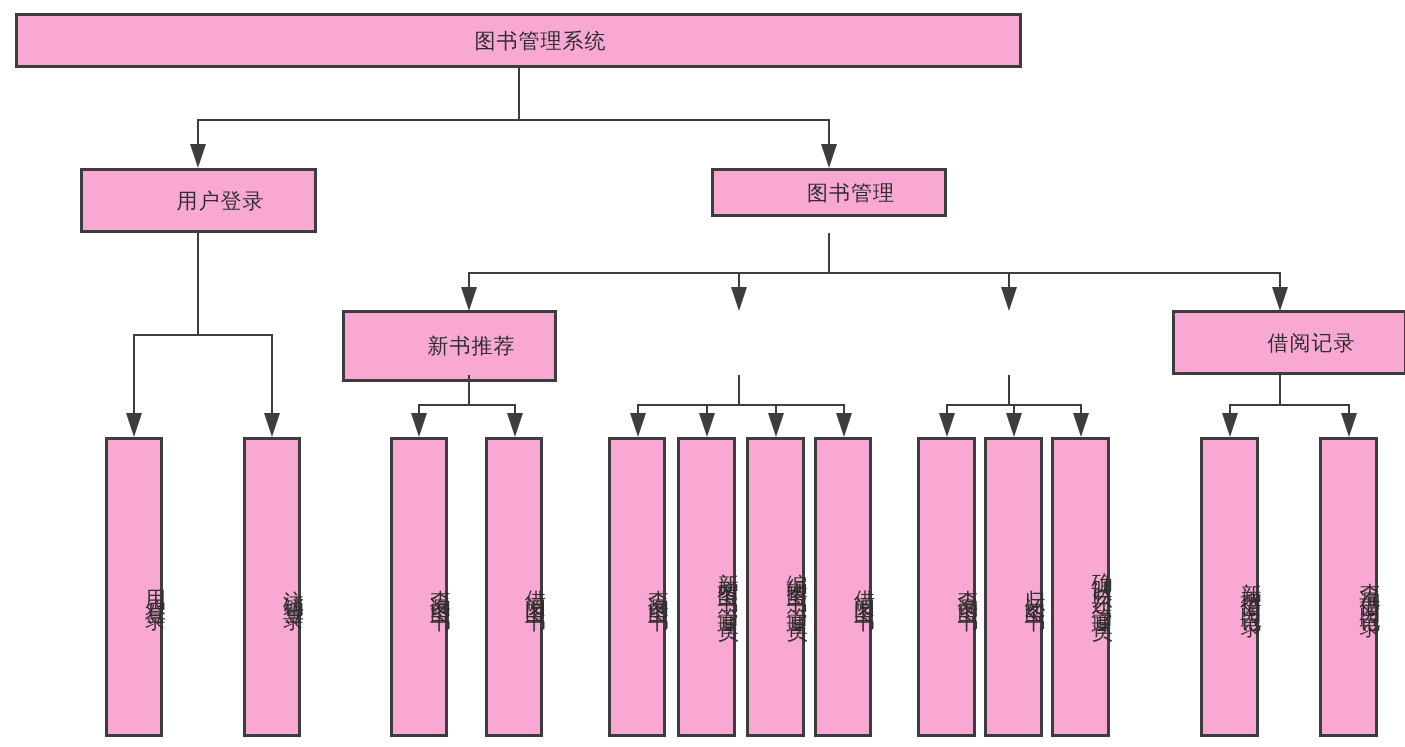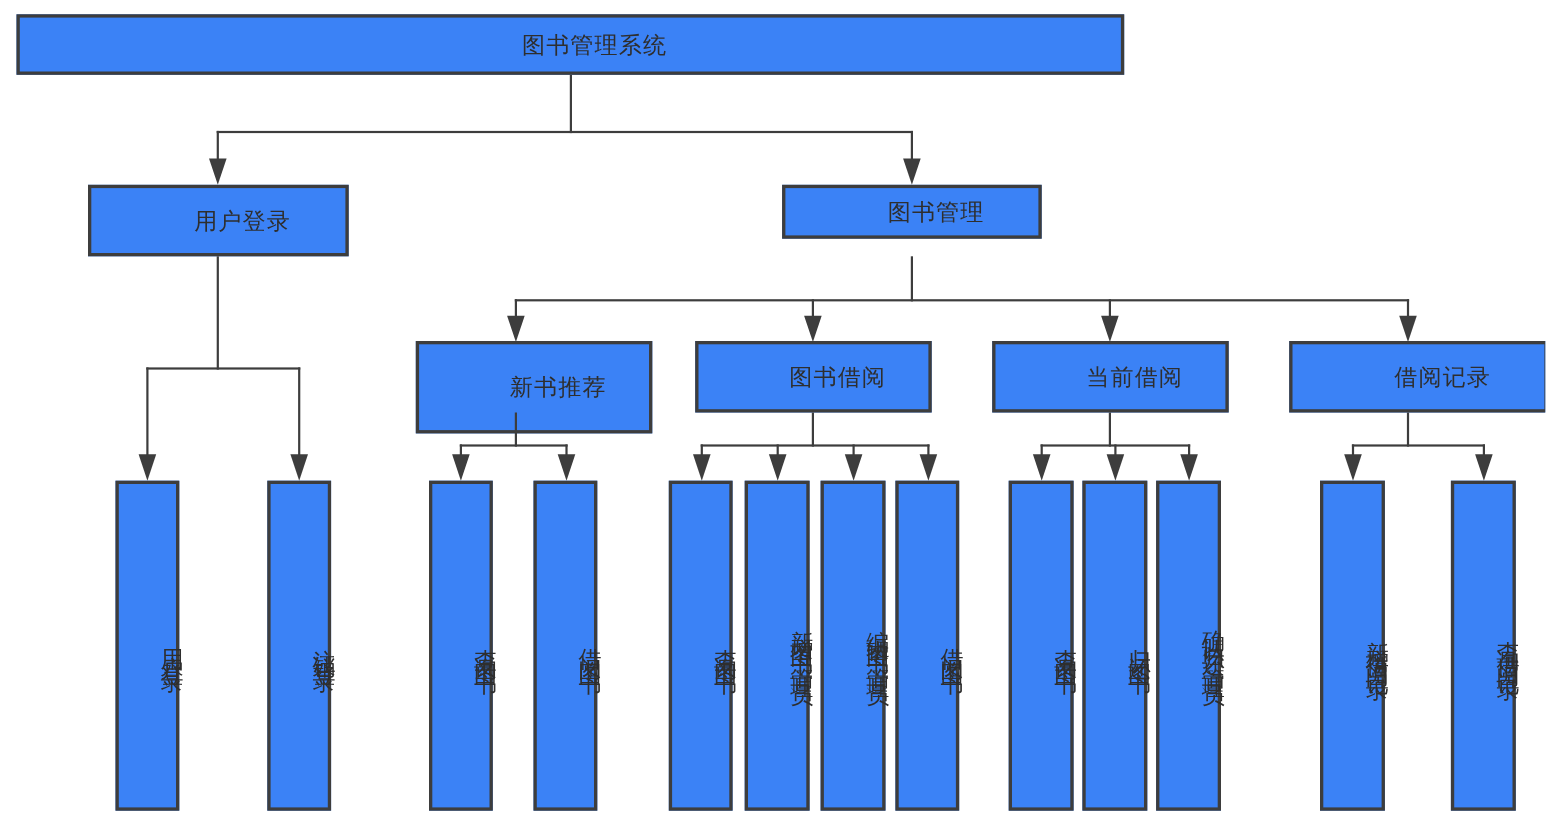--- a/index.html
+++ b/index.html
@@ -1,21 +1,21 @@
 <!DOCTYPE html>
 <html><head>
 <meta charset="utf-8">
 <style>
   html,body{margin:0;padding:0;background:#fff;}
   .stage{
     position:relative;width:1405px;height:747px;background:#ffffff;overflow:hidden;
     font-family:"Liberation Sans", sans-serif;color:#2e2e2e;
   }
   .box{
-    position:absolute;background:#3b82f6;border:3px solid #3d3d3d;box-sizing:border-box;
+    position:absolute;background:#f9a8d4;border:3px solid #3d3d3d;box-sizing:border-box;
     display:flex;align-items:center;justify-content:center;
     font-size:21px;color:#2e2e2e;letter-spacing:1px;padding-left:44px;
   }
   .vbox span{
     writing-mode:vertical-rl;
     letter-spacing:7px;
     font-size:21px;
     line-height:1;
   }
   .vline{position:absolute;width:2px;background:#3d3d3d;}
@@ -64,28 +64,22 @@
   <div class="hline" style="left:468px;top:272px;width:813px"></div>
   <div class="vline" style="left:468px;top:272px;height:18px"></div>
   <div class="arr" style="left:461px;top:287px"></div>
   <div class="vline" style="left:738px;top:272px;height:18px"></div>
   <div class="arr" style="left:731px;top:287px"></div>
   <div class="vline" style="left:1008px;top:272px;height:18px"></div>
   <div class="arr" style="left:1001px;top:287px"></div>
   <div class="vline" style="left:1279px;top:272px;height:18px"></div>
   <div class="arr" style="left:1272px;top:287px"></div>
 
-  <div class="box" style="left:378px;top:310px;width:215px;height:84px">
+  <div class="box" style="left:342px;top:310px;width:215px;height:72px">
     <span>新书推荐</span>
-  </div>
-  <div class="box" style="left:632px;top:310px;width:215px;height:65px">
-    <span>图书借阅</span>
-  </div>
-  <div class="box" style="left:902px;top:310px;width:215px;height:65px">
-    <span>当前借阅</span>
   </div>
   <div class="box" style="left:1172px;top:310px;width:235px;height:65px">
     <span>借阅记录</span>
   </div>
 
   <div class="vline" style="left:468px;top:375px;height:31px"></div>
   <div class="hline" style="left:418px;top:404px;width:98px"></div>
   <div class="vline" style="left:418px;top:404px;height:14px"></div>
   <div class="arr" style="left:411px;top:413px"></div>
   <div class="vline" style="left:514px;top:404px;height:14px"></div>

